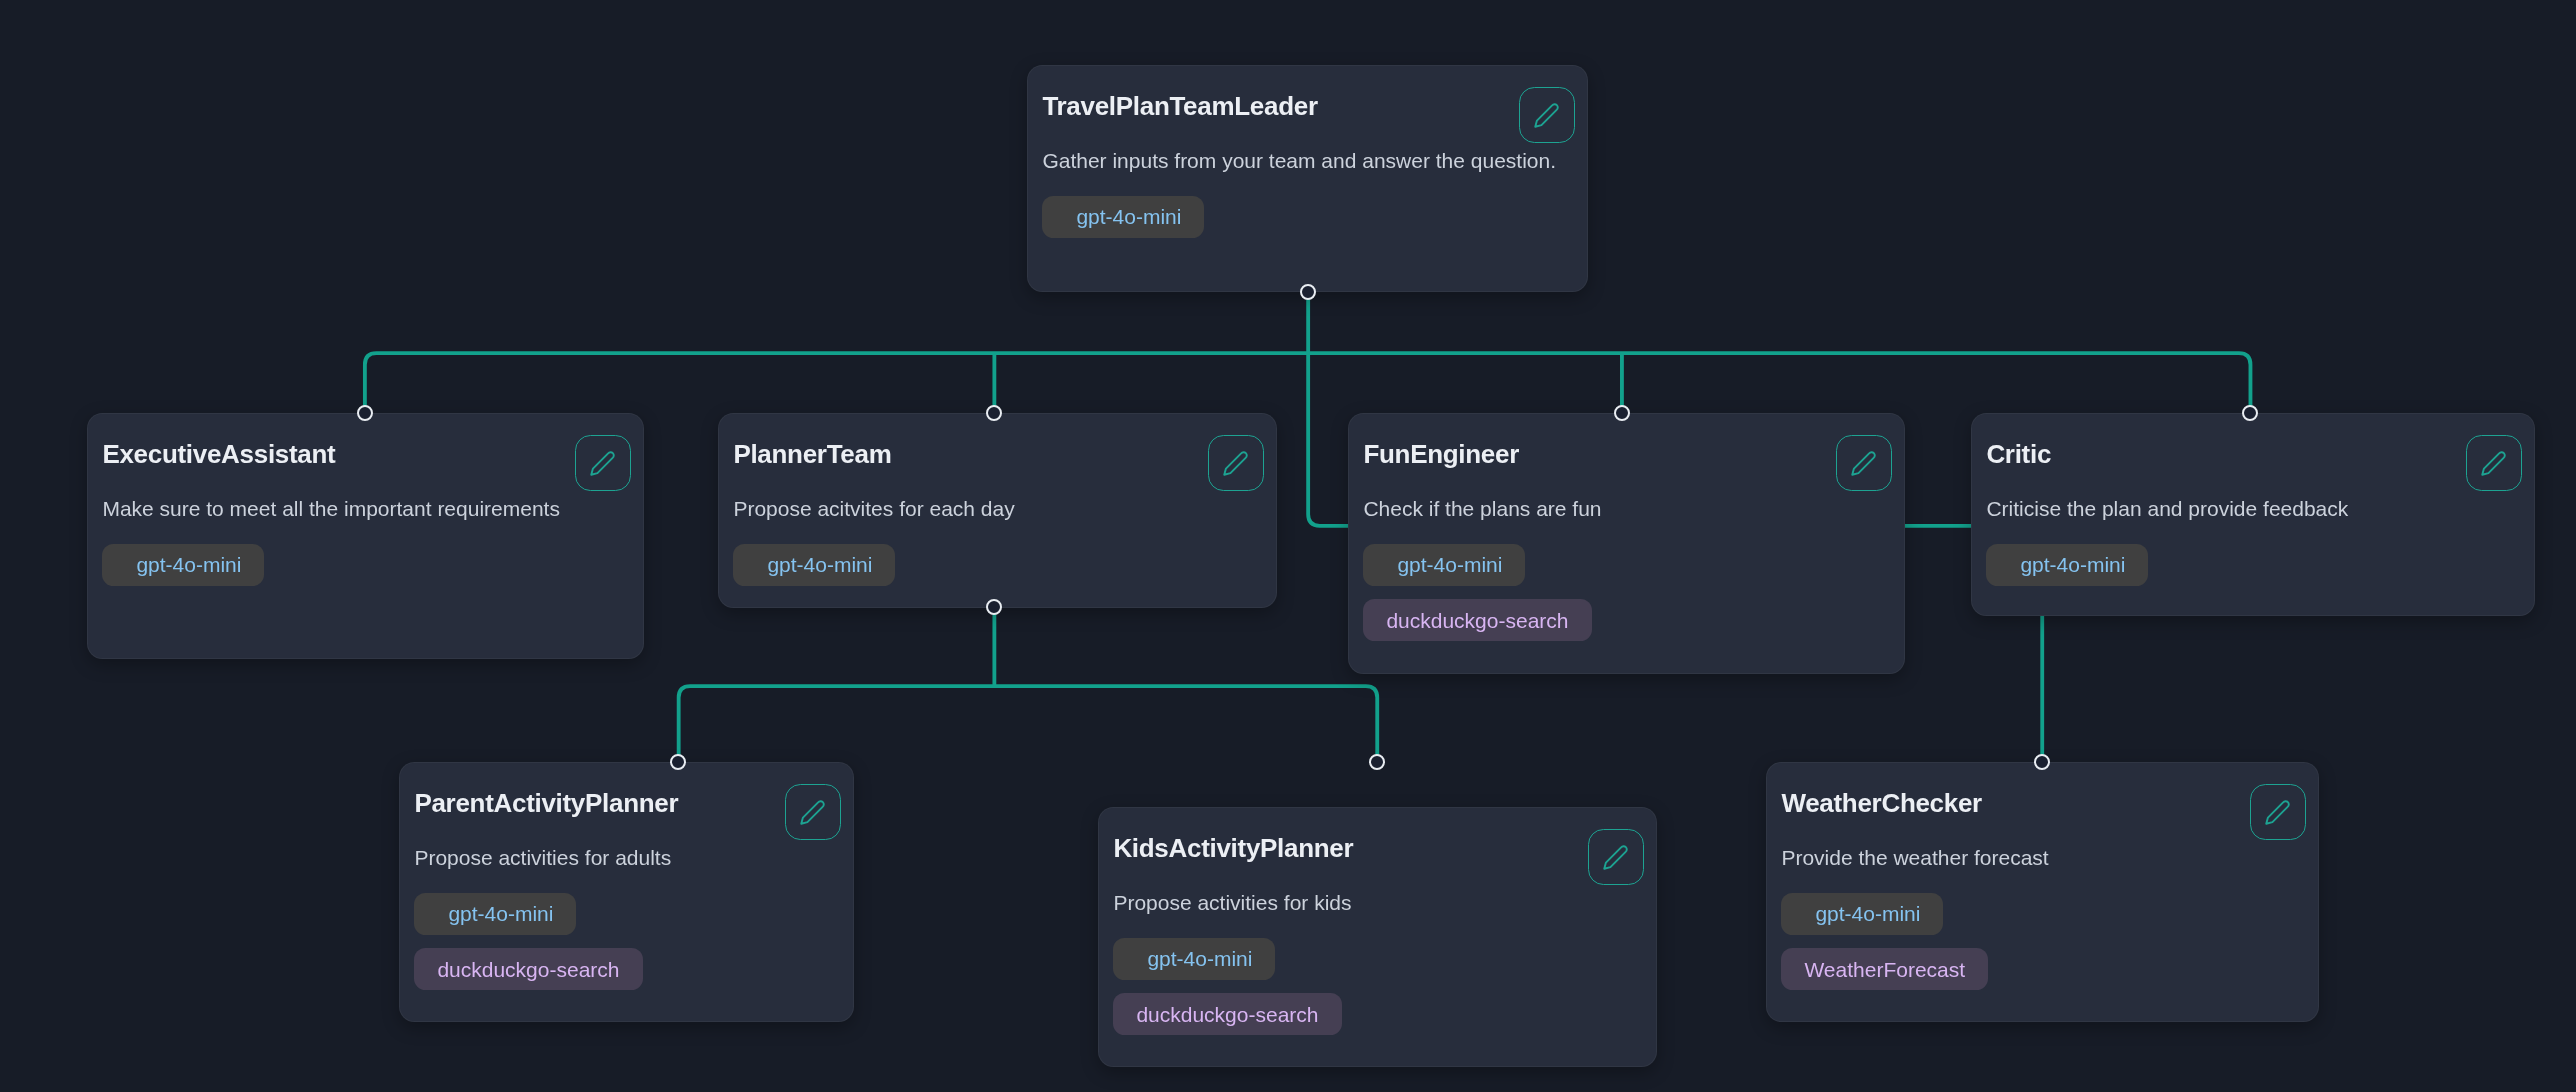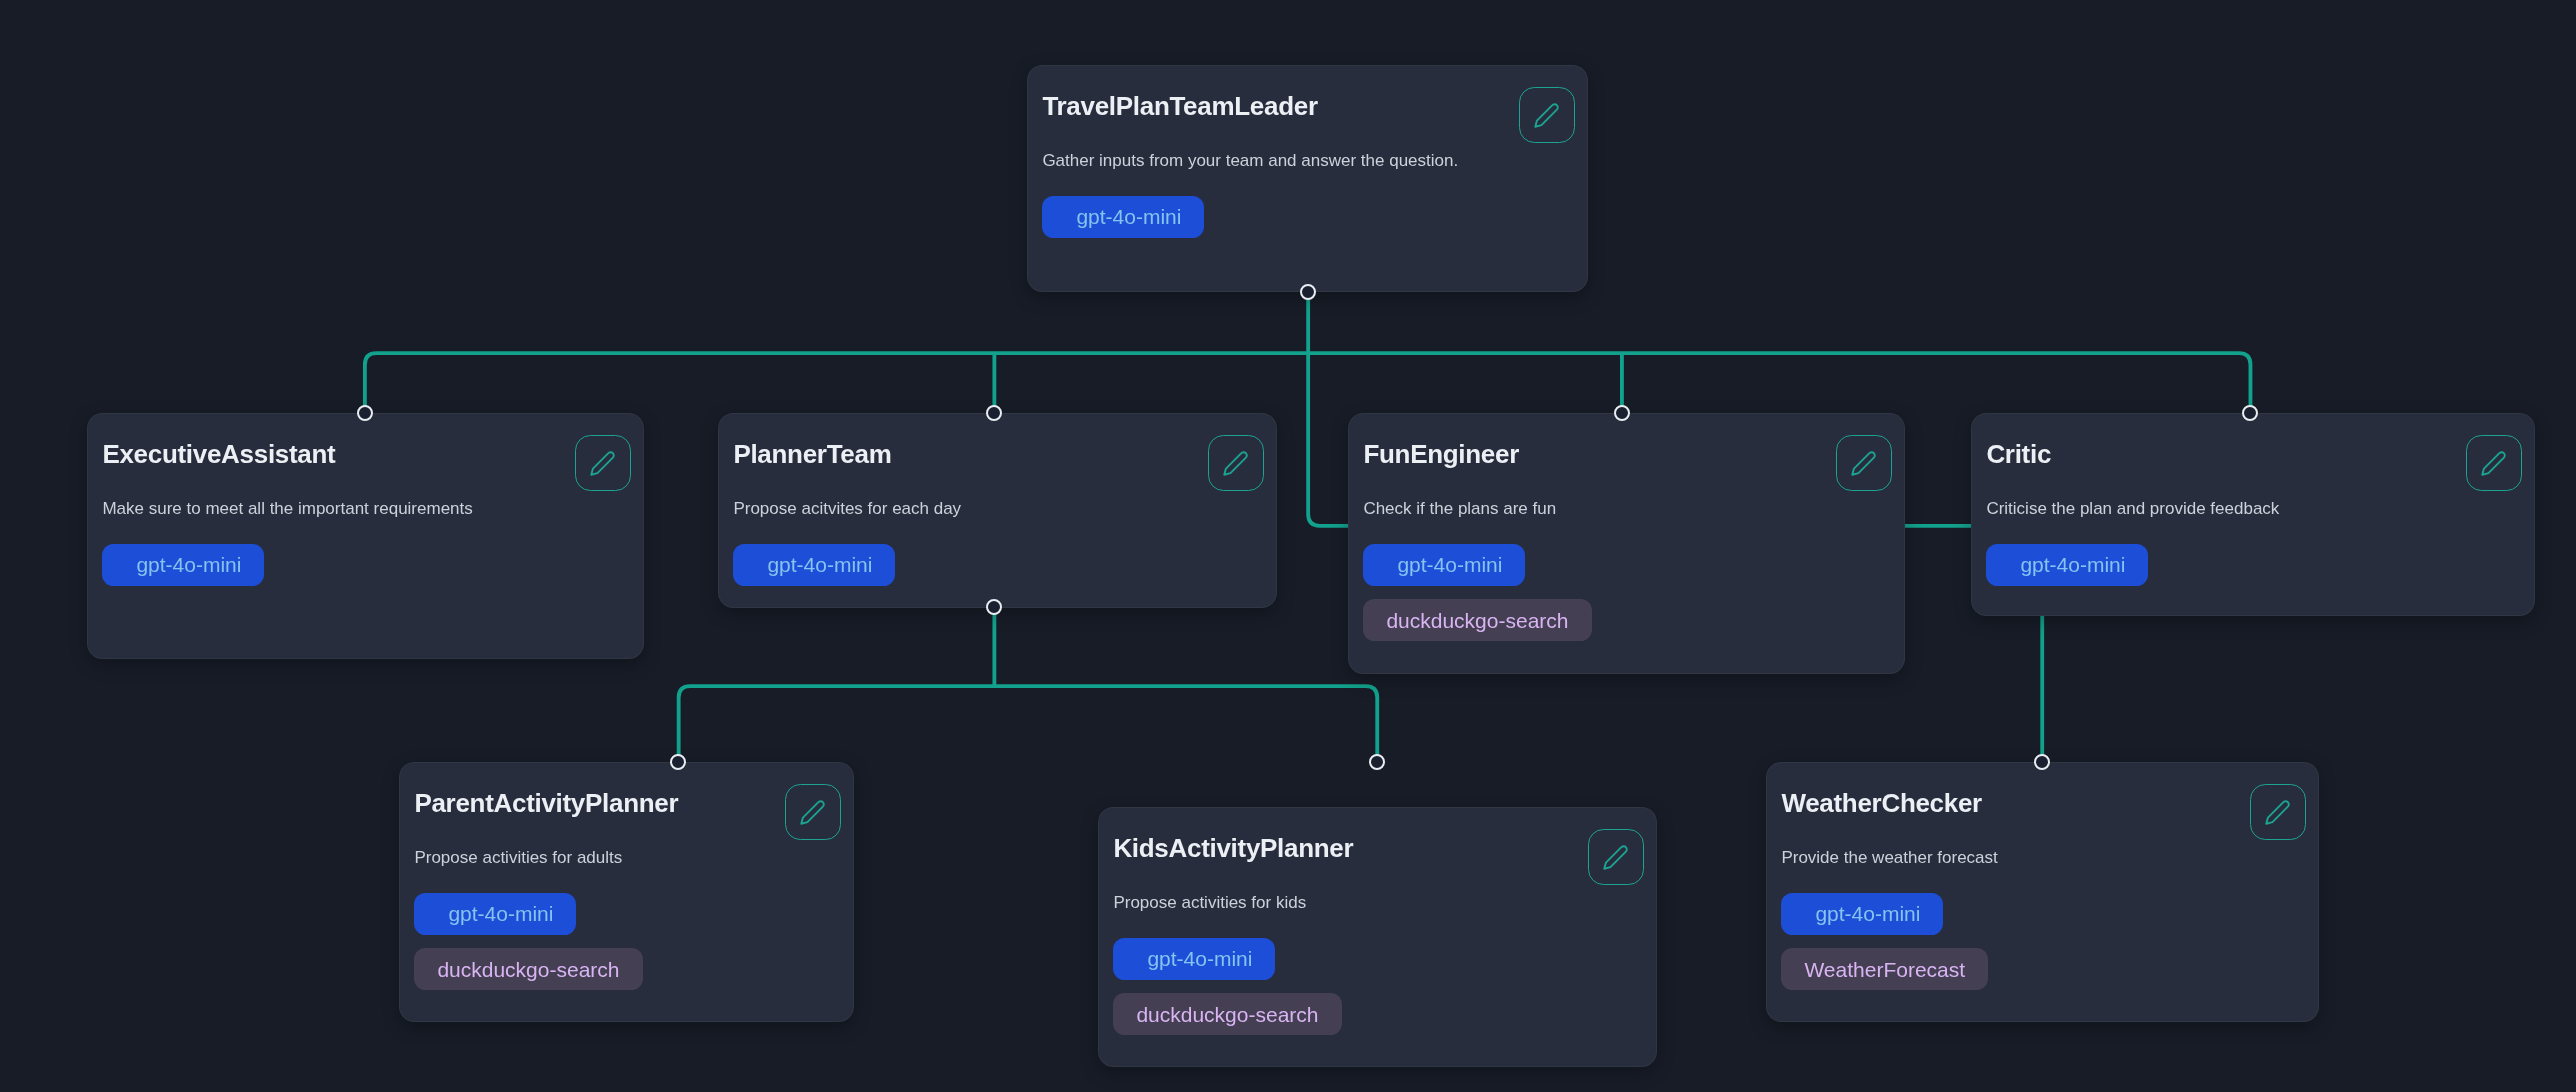--- a/index.html
+++ b/index.html
@@ -29,21 +29,21 @@
     font-size: 26px;
     font-weight: 700;
     color: #eceff4;
     letter-spacing: -0.3px;
     line-height: 39px;
     padding-right: 67px;
     white-space: nowrap;
   }
   .card-desc {
     margin-top: 16.3px;
-    font-size: 17px;
+    font-size: 21px;
     color: #ccd2dc;
     line-height: 38px;
     white-space: nowrap;
   }
   .card-desc.wrap { white-space: normal; }
   .badges {
     margin-top: 15.4px;
     display: flex;
     flex-direction: column;
     align-items: flex-start;
@@ -51,21 +51,21 @@
   }
   .badge {
     display: inline-block;
     font-size: 21px;
     line-height: 21px;
     padding: 10.6px 23px;
     border-radius: 11.5px;
     white-space: nowrap;
   }
   .badge:empty { display: none; }
-  .badge-model { background: #1d4ed8; color: #85c3f0; padding-left: 34px; }
+  .badge-model { background: #404040; color: #85c3f0; padding-left: 34px; }
   .badge-tool  { background: #453f53; color: #d8b5f2; }
 
   .edit-btn {
     position: absolute;
     top: 21px; right: 12.5px;
     width: 56px; height: 56px;
     background: transparent;
     border: 1.9px solid #1da halt;
     border: 1.9px solid #1da392;
     border-radius: 15.4px;

